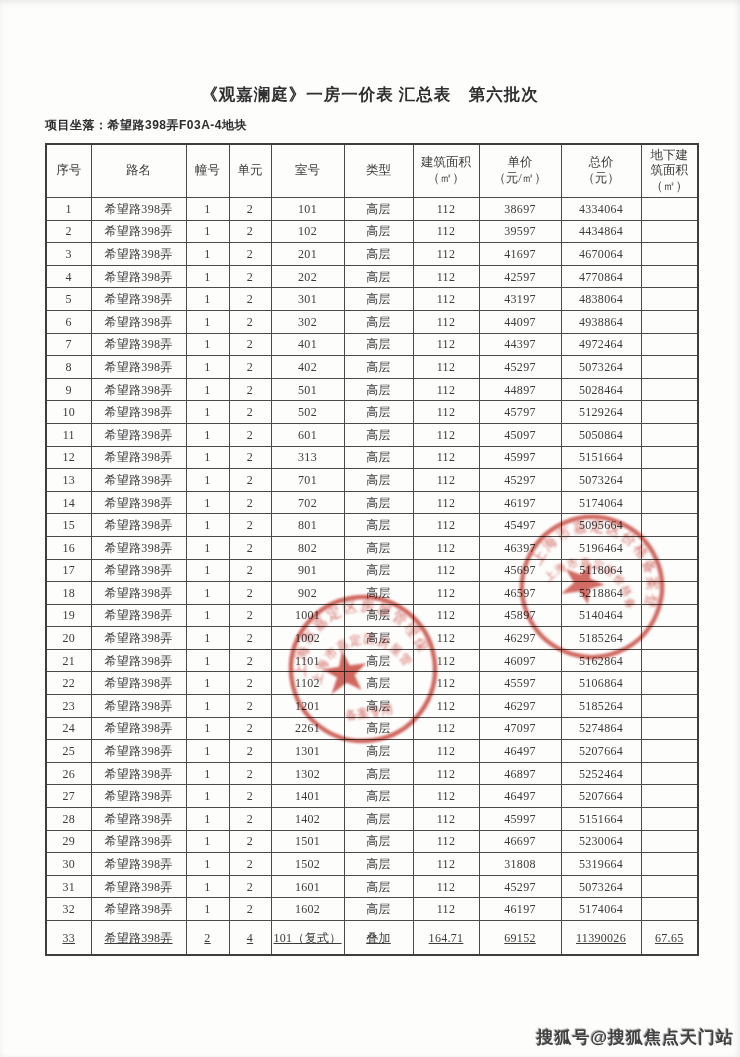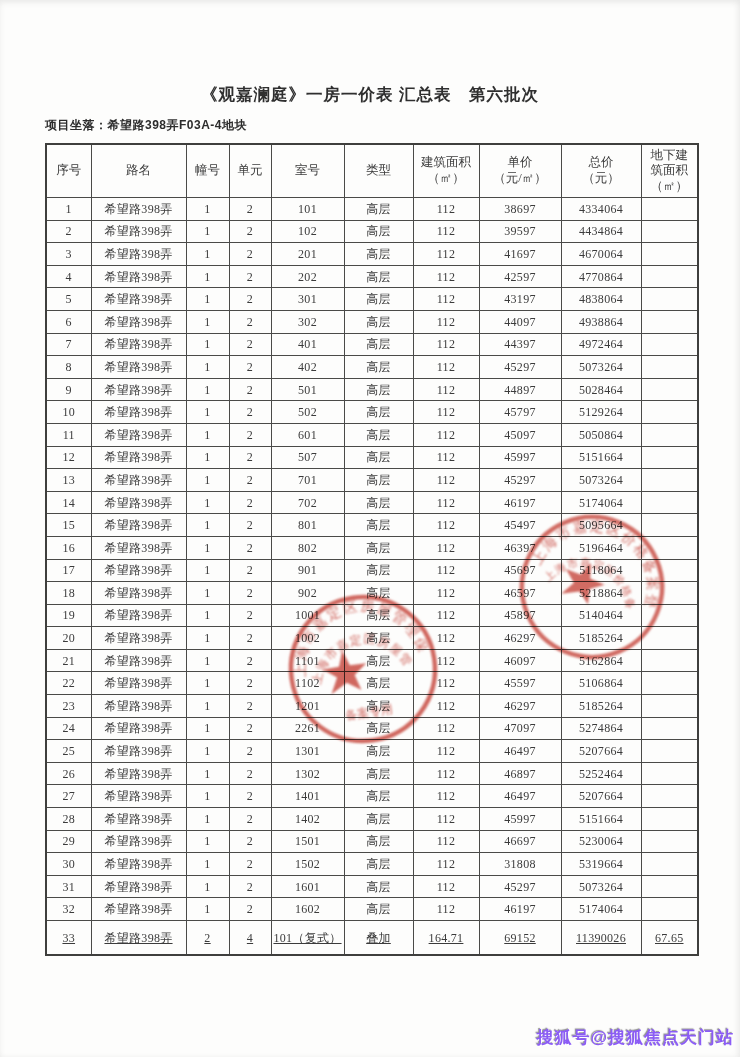--- a/index.html
+++ b/index.html
@@ -11,21 +11,21 @@
   }
   .paper{
     position:relative;width:740px;height:1057px;
     background:#fdfdfc;
     box-shadow:inset 0 3px 6px rgba(0,0,0,.06), inset -3px 0 6px rgba(0,0,0,.04);
     overflow:hidden;
   }
   .doc-title{
     position:absolute;top:84px;left:0;width:100%;
     text-align:center;
-    font-family:Liberation Sans, sans-serif;
+    font-family:Liberation Serif, serif;
     font-size:16.5px;font-weight:bold;color:#2f2f2f;
     letter-spacing:1px;white-space:pre;
   }
   .doc-subtitle{
     position:absolute;top:117px;left:45px;
     font-family:"Liberation Sans","DejaVu Sans",sans-serif;
     font-size:12px;font-weight:bold;color:#2c2c2c;
     letter-spacing:.5px;
   }
   table.price{
@@ -57,21 +57,21 @@
     pointer-events:none;
   }
   .seal text{
     font-family:"Liberation Serif","DejaVu Serif",serif;
     fill:#c8473d;
   }
   .watermark{
     position:absolute;top:1026px;right:6px;
     font-family:"Liberation Sans","DejaVu Sans",sans-serif;
     font-size:17px;font-weight:bold;letter-spacing:1px;
-    color:#8b5cf6;
+    color:#404040;
     text-shadow:1px 1px 0 #ffffff,-1px -1px 1px #8f8f8f;
   }
 </style>
 </head>
 <body>
 
 <div class="paper">
 
   <div class="doc-title">《观嘉澜庭》一房一价表 汇总表　第六批次</div>
   <div class="doc-subtitle">项目坐落：希望路398弄F03A-4地块</div>
@@ -239,21 +239,21 @@
           <td>112</td>
           <td>45097</td>
           <td>5050864</td>
           <td></td>
         </tr>
         <tr>
           <td>12</td>
           <td>希望路398弄</td>
           <td>1</td>
           <td>2</td>
-          <td>507</td>
+          <td>313</td>
           <td>高层</td>
           <td>112</td>
           <td>45997</td>
           <td>5151664</td>
           <td></td>
         </tr>
         <tr>
           <td>13</td>
           <td>希望路398弄</td>
           <td>1</td>

